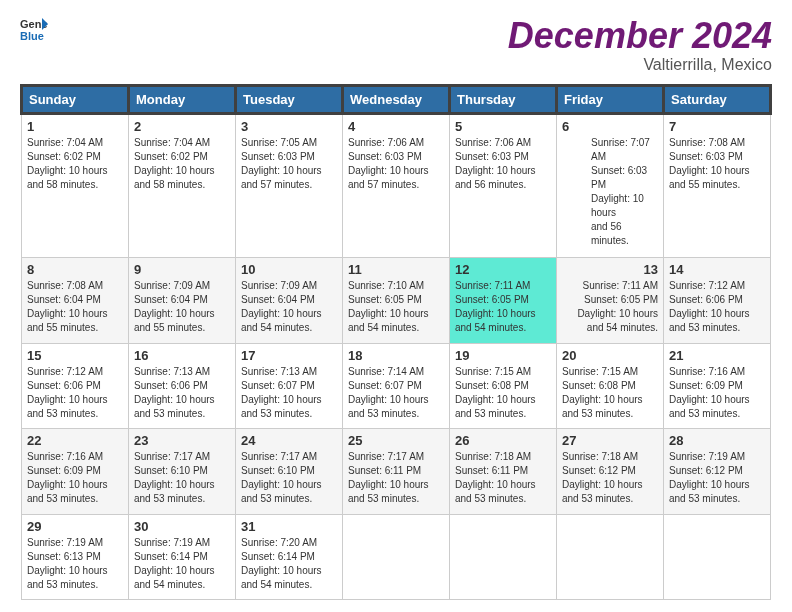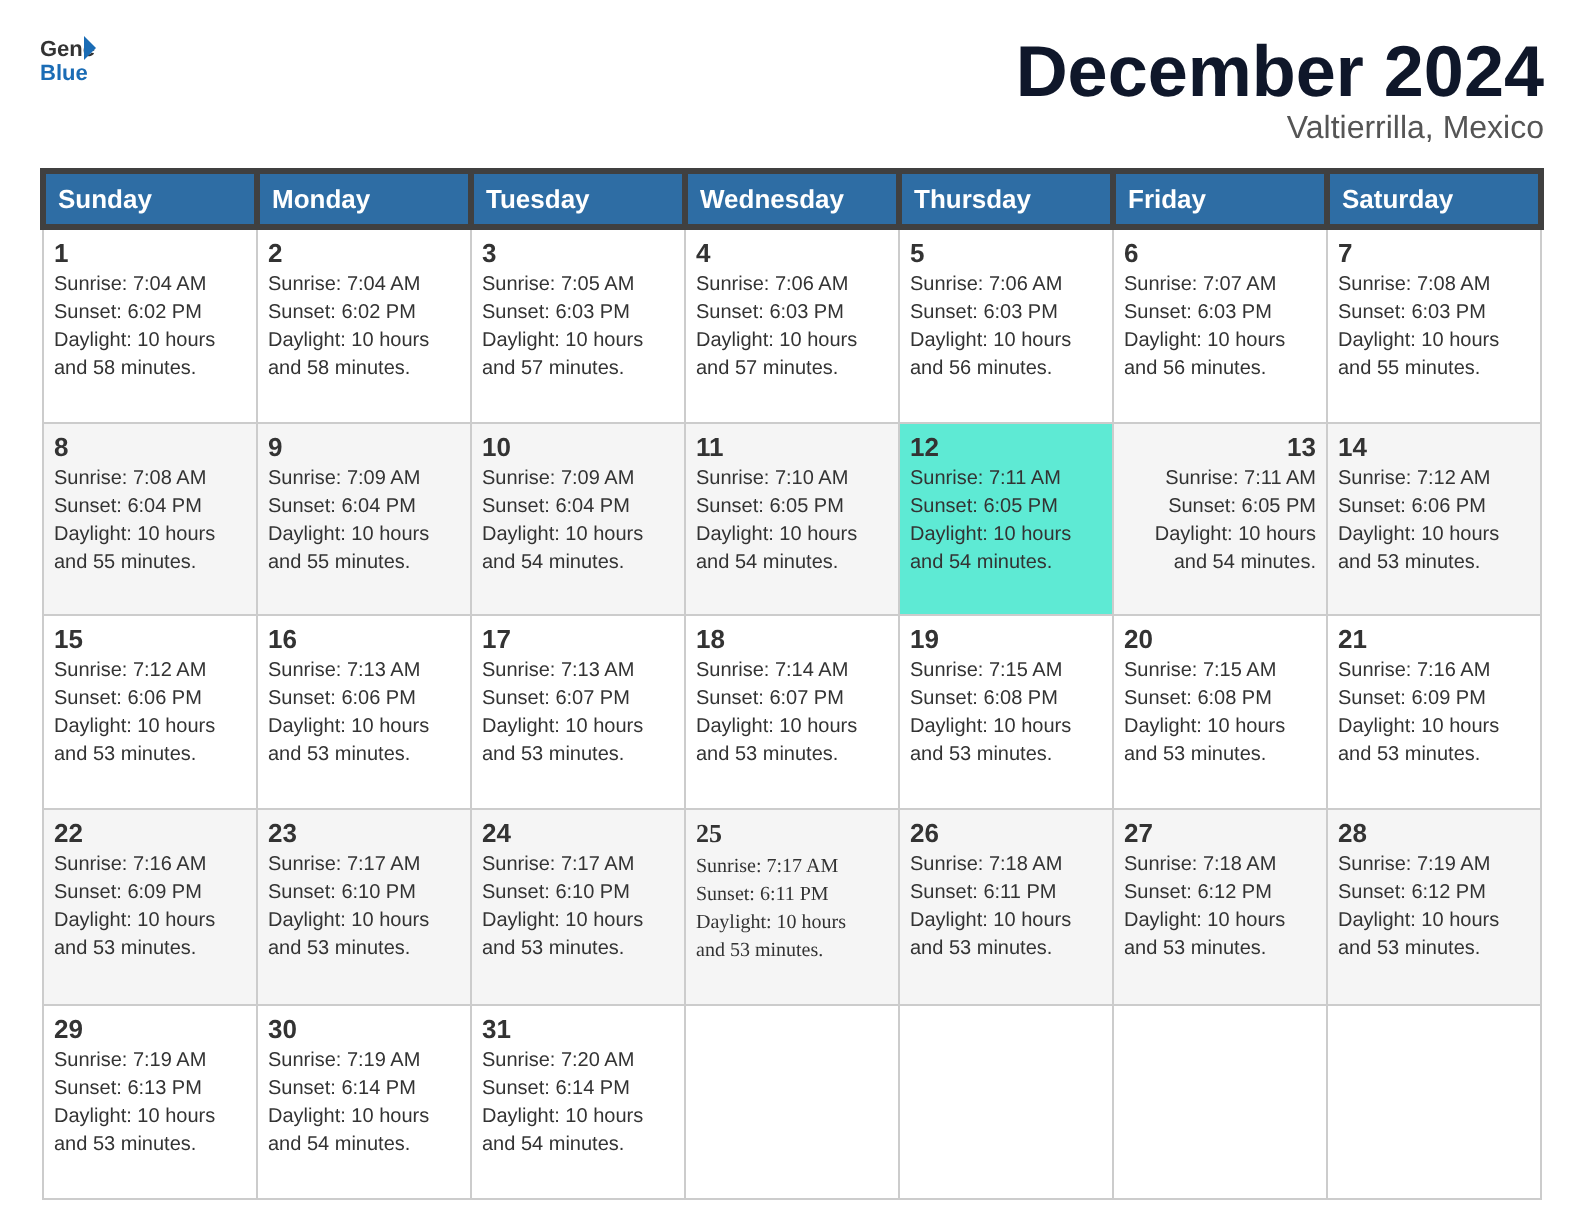--- a/index.html
+++ b/index.html
@@ -31,22 +31,23 @@
     .logo-icon {
       width: 28px;
       height: 28px;
     }
     .title-block {
       text-align: right;
     }
     .calendar-title {
       font-size: 36px;
       font-weight: bold;
-      color: #0f172a;
+      color: #701a75;
       line-height: 1.1;
+      font-style: italic;
     }
     .calendar-subtitle {
       font-size: 16px;
       color: #555;
     }
     .calendar {
       flex: 1;
       border: 1px solid #ccc;
       border-collapse: collapse;
       width: 100%;
@@ -151,21 +152,21 @@
           </td>
           <td>
             <span class="day-number">5</span>
             <div class="day-info" style="white-space: pre-line;">Sunrise: 7:06 AM
 Sunset: 6:03 PM
 Daylight: 10 hours
 and 56 minutes.</div>
           </td>
           <td>
             <span class="day-number">6</span>
-            <div class="day-info" style="white-space: pre-line;">Sunrise: 7:07 AM
+            <div class="day-info" style="white-space: pre-line; margin-left: 29px;">Sunrise: 7:07 AM
 Sunset: 6:03 PM
 Daylight: 10 hours
 and 56 minutes.</div>
           </td>
           <td>
             <span class="day-number">7</span>
             <div class="day-info" style="white-space: pre-line;">Sunrise: 7:08 AM
 Sunset: 6:03 PM
 Daylight: 10 hours
 and 55 minutes.</div>
@@ -288,21 +289,21 @@
 Daylight: 10 hours
 and 53 minutes.</div>
           </td>
           <td style="background-color: rgb(245, 245, 245);">
             <span class="day-number">24</span>
             <div class="day-info" style="white-space: pre-line;">Sunrise: 7:17 AM
 Sunset: 6:10 PM
 Daylight: 10 hours
 and 53 minutes.</div>
           </td>
-          <td style="background-color: rgb(245, 245, 245); font-family: Liberation Serif, serif;">
+          <td style="background-color: rgb(245, 245, 245);">
             <span class="day-number">25</span>
             <div class="day-info" style="white-space: pre-line;">Sunrise: 7:17 AM
 Sunset: 6:11 PM
 Daylight: 10 hours
 and 53 minutes.</div>
           </td>
           <td style="background-color: rgb(245, 245, 245);">
             <span class="day-number">26</span>
             <div class="day-info" style="white-space: pre-line;">Sunrise: 7:18 AM
 Sunset: 6:11 PM

